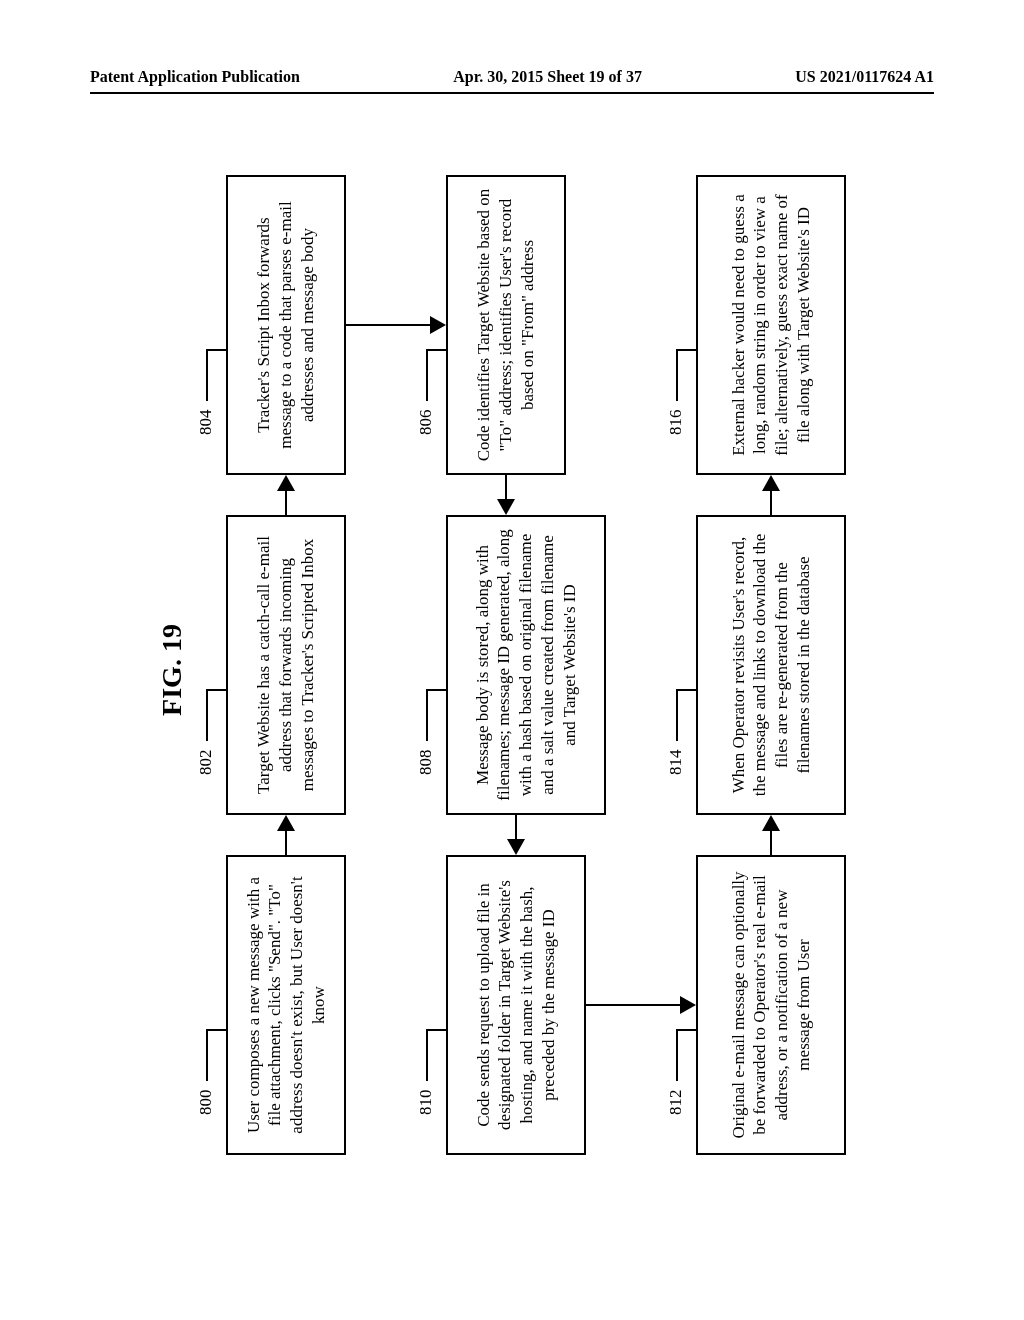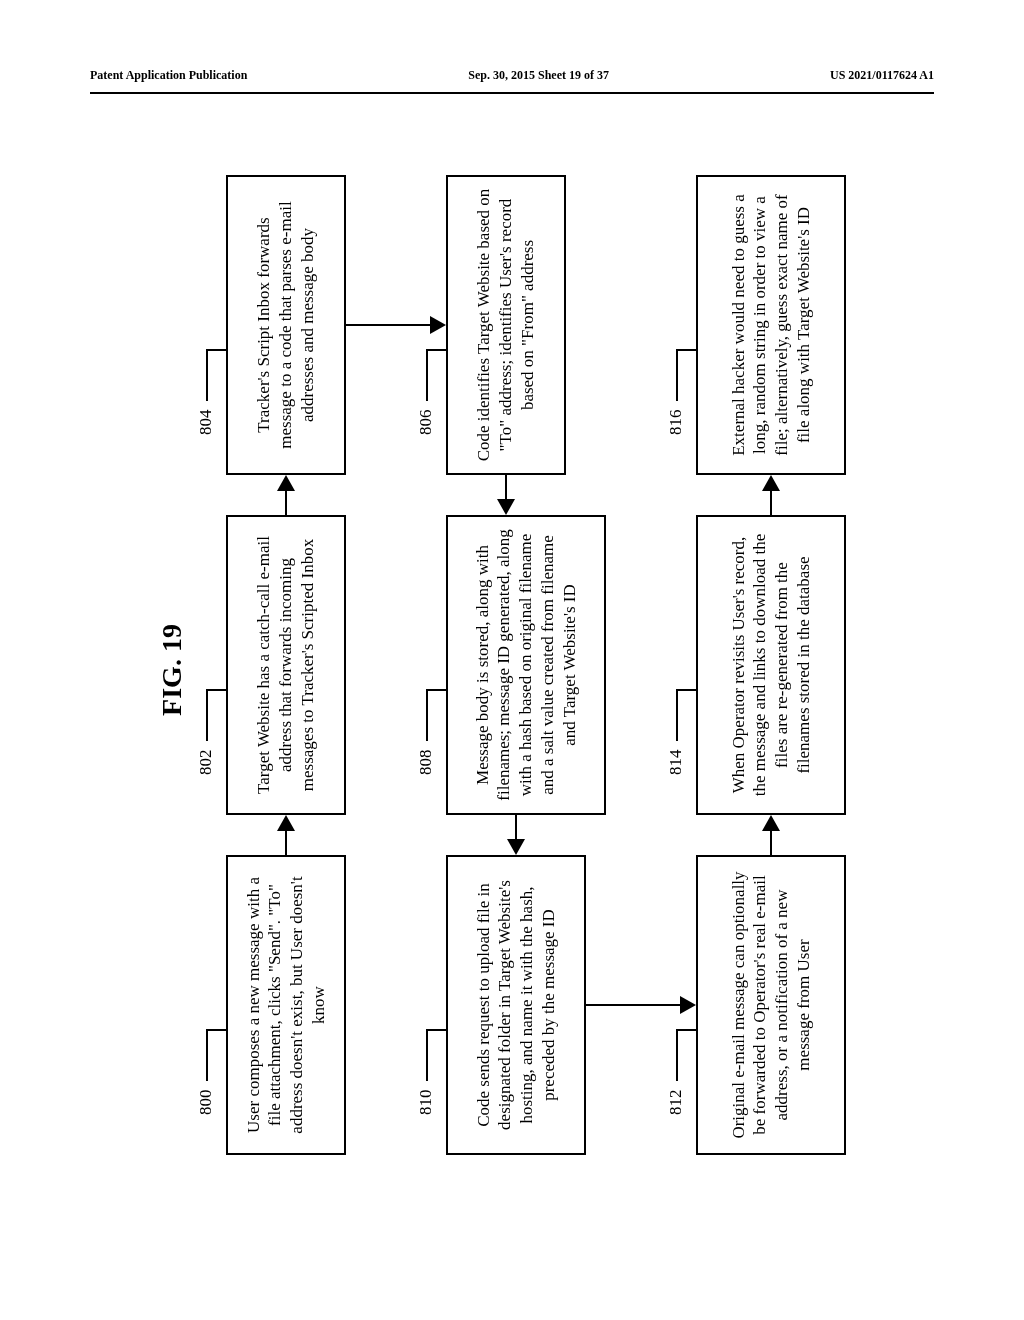--- a/index.html
+++ b/index.html
@@ -15,21 +15,21 @@
     height: 1320px;
     box-sizing: border-box;
   }
   .header {
     position: absolute;
     top: 68px;
     left: 0;
     width: 1024px;
     padding: 0 90px;
     box-sizing: border-box;
-    font-size: 12px;
+    font-size: 16px;
     display: flex;
     justify-content: space-between;
     font-weight: bold;
   }
   .header-left { }
   .header-center { }
   .header-right { }
   .hr {
     position: absolute;
     left: 90px;
@@ -113,21 +113,21 @@
   .head-down  { border-left:9px solid transparent; border-right:9px solid transparent; border-top:16px solid #000; }
 
 </style>
 </head>
 <body>
 
 <div class="page">
 
   <div class="header">
     <div class="header-left">Patent Application Publication</div>
-    <div class="header-center">Sep. 30, 2015  Sheet 19 of 37</div>
+    <div class="header-center">Apr. 30, 2015  Sheet 19 of 37</div>
     <div class="header-right">US 2021/0117624 A1</div>
   </div>
   <div class="hr"></div>
 
   <div class="fig-wrap">
 
     <div class="fig-title">FIG. 19</div>
 
     <div class="box" style="left:20px; top:70px; width:300px; height:120px;">
       <span>User composes a new message with a file attachment, clicks "Send". "To" address doesn't exist, but User doesn't know</span>

